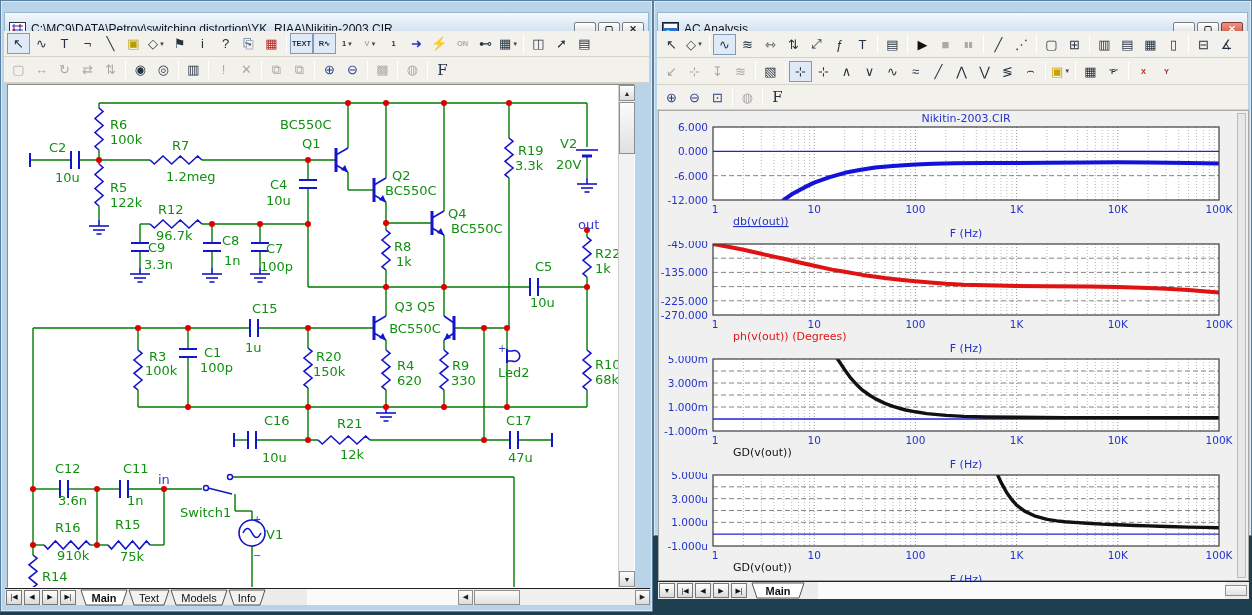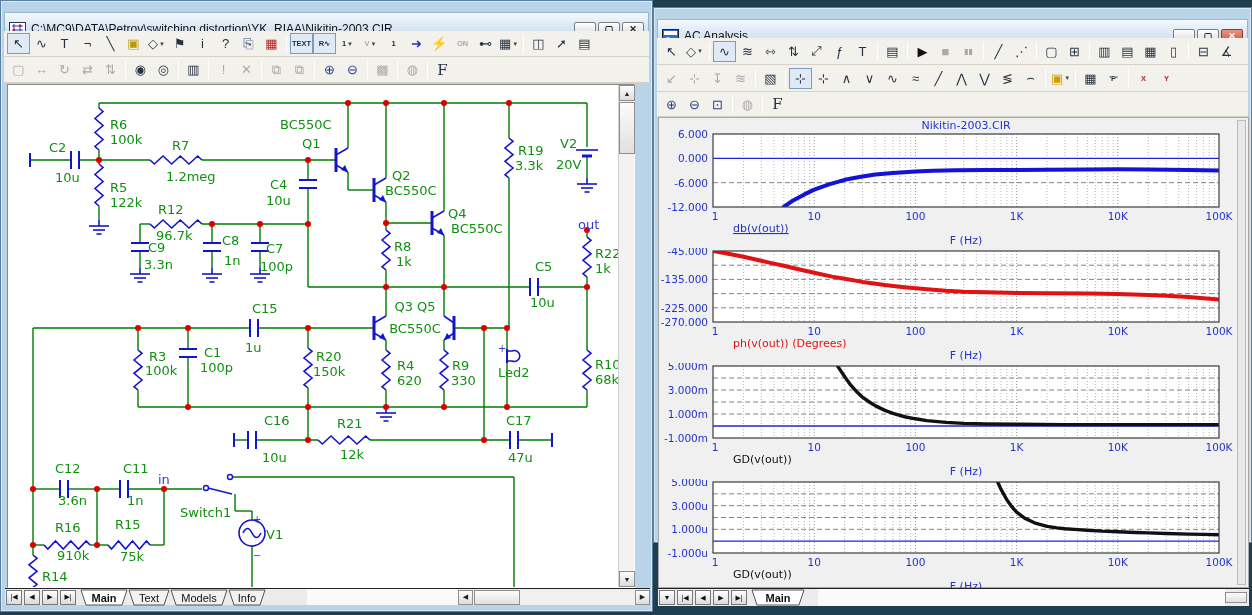--- a/index.html
+++ b/index.html
@@ -527,21 +527,21 @@
           <span>◀</span>
         </div>
       <div class="sthumb" style="left:16px;top:0;width:46px;height:15px;"></div>
       <div class="sbtn" style="right:0;top:0;width:15px;height:15px;">
           <span>▶</span>
         </div>
     </div>
   </div>
 </div>
 
-<div class="win" id="winR" style="left:653px;top:7px;width:599px;height:536px;">
+<div class="win" id="winR" style="left:653px;top:0;width:599px;height:536px;">
   <div class="titlebar">
     <svg class="ticon" viewBox="0 0 17 15">
       <rect x="0.5" y="0.5" width="16" height="14" fill="#2a6fd0" stroke="#123"></rect>
       <rect x="2" y="2" width="13" height="4" fill="#fff"></rect>
       <path d="M3 11 q3 -5 6 0 q2 3 5 -1" stroke="#9fe" stroke-width="1.2" fill="none"></path>
     </svg>
     <span class="ttext">AC Analysis</span>
     <span class="winbtns" id="btnsR">
         <span class="wbtn">▁</span>
         <span class="wbtn">▢</span>

